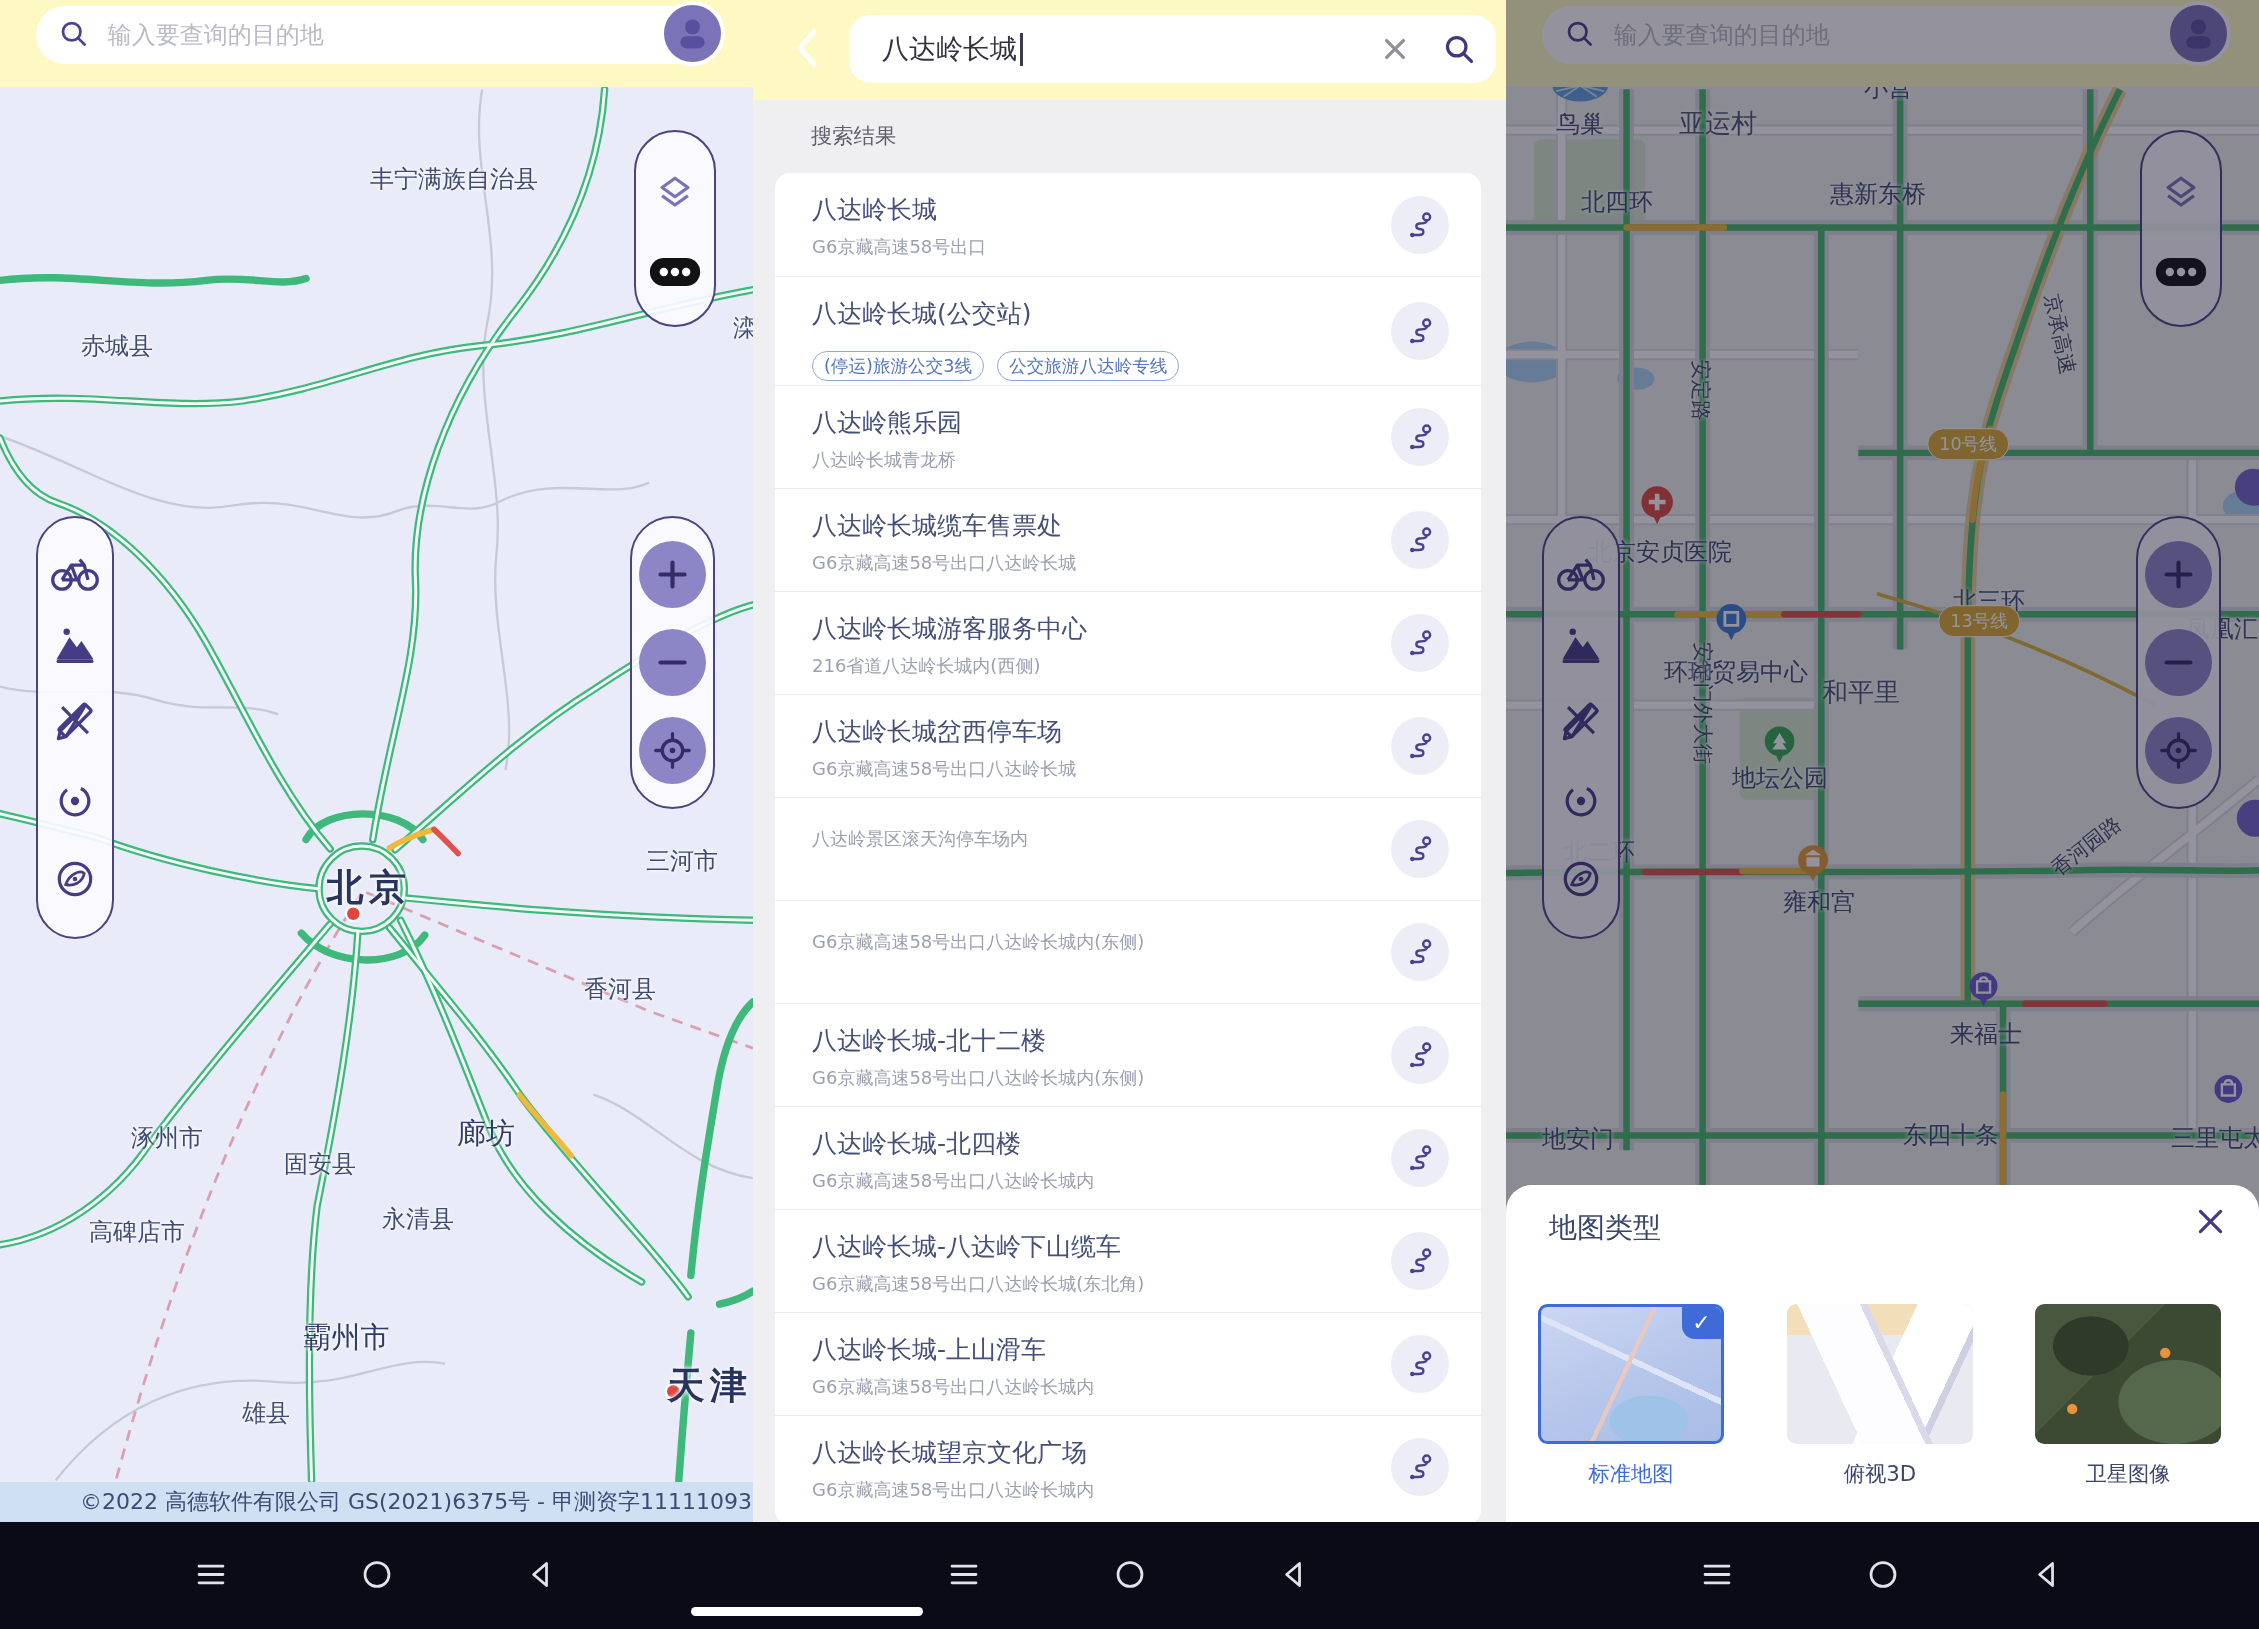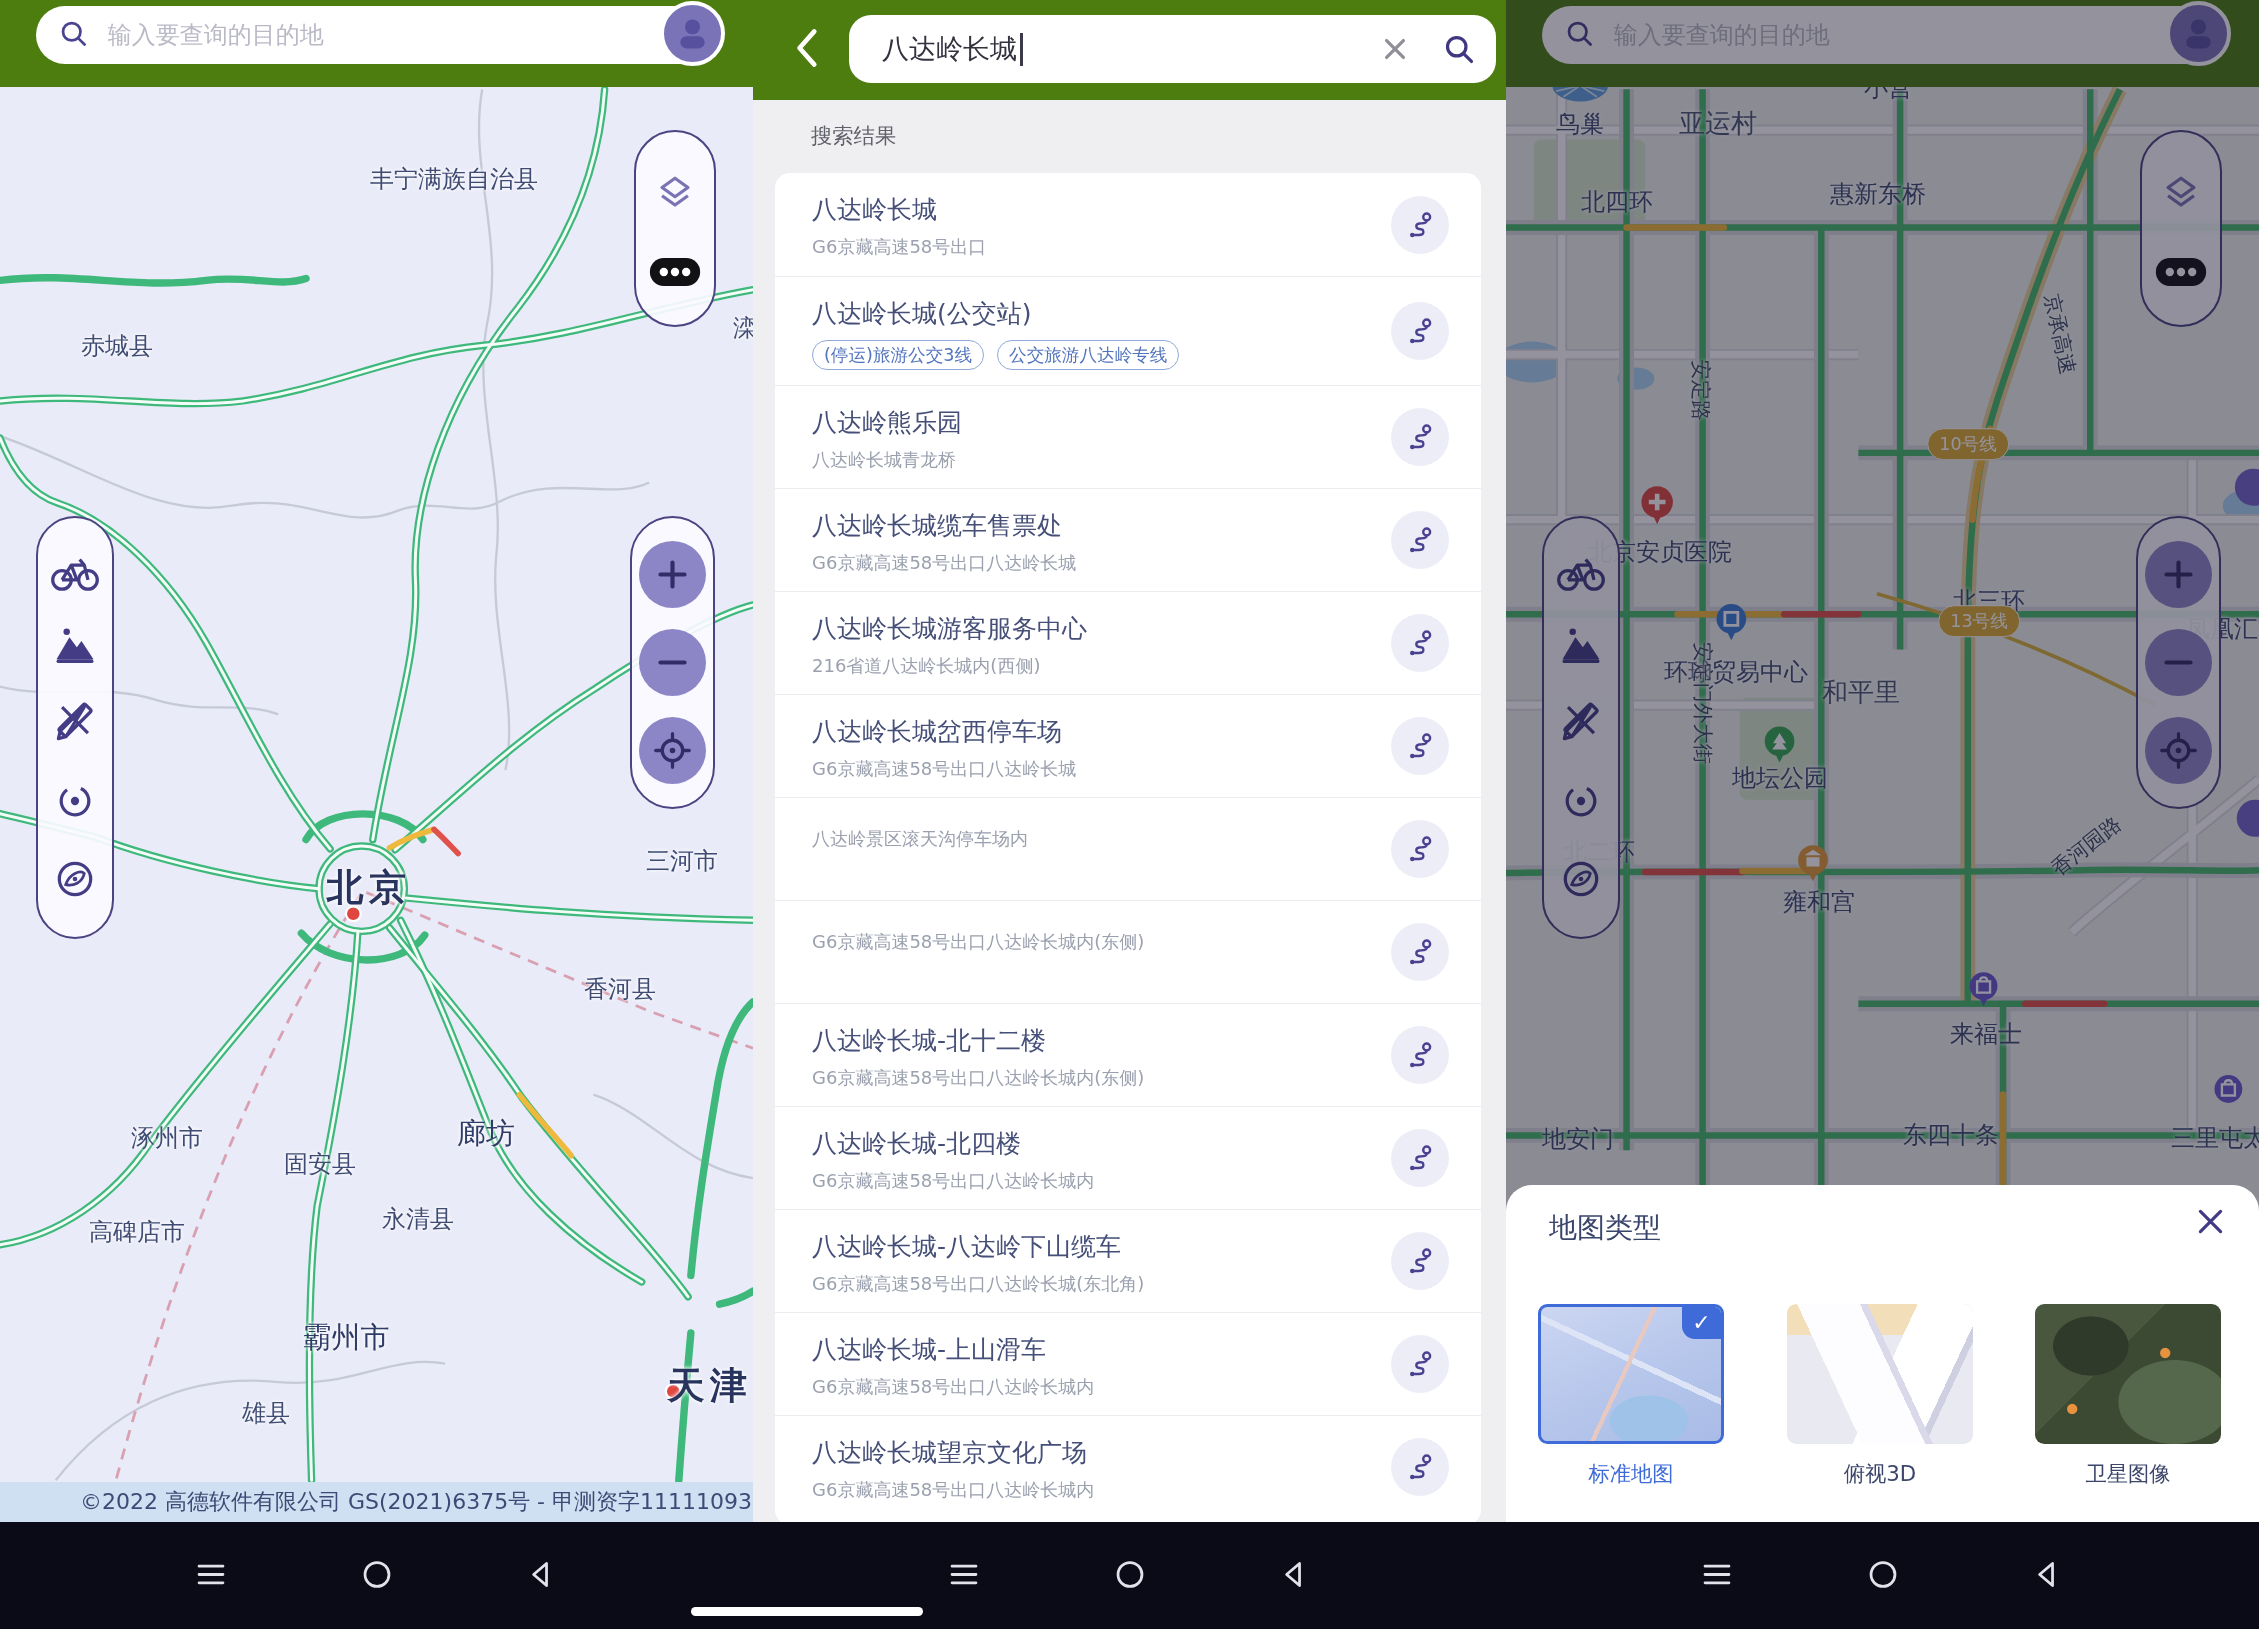--- a/index.html
+++ b/index.html
@@ -4,21 +4,21 @@
 <style>
   html,body{margin:0;padding:0;background:#000;}
   .page{position:relative;width:2260px;height:1630px;overflow:hidden;background:#0b0b17;
         font-family:"DejaVu Sans","Liberation Sans",sans-serif;}
   .panel{position:absolute;top:0;width:753px;height:1630px;overflow:hidden;}
   #panel-left{left:0;background:#e9ebf8;}
   #panel-middle{left:753px;background:#efeff2;}
   #panel-right{left:1506px;background:#edf0ec;}
 
   
-  .hdr{position:absolute;top:0;left:0;right:0;height:87px;background:#4d7c0f;z-index:20;}
+  .hdr{position:absolute;top:0;left:0;right:0;height:87px;background:#fef9c3;z-index:20;}
   .hdr-mid{height:100px;}
   .search-pill{position:absolute;left:36px;top:5.6px;width:685px;height:58px;background:#fff;
                border-radius:32px;display:flex;align-items:center;padding-left:22px;box-sizing:border-box;}
   .search-pill .ph{color:#b9bac6;font-size:24px;margin-left:16.7px;}
   .avatar{position:absolute;right:28px;top:0.9px;width:65px;height:65px;border-radius:50%;
           background:#7b73b8;border:4.6px solid #fff;box-sizing:border-box;z-index:22;}
   .avatar svg{position:absolute;left:6.5px;top:6.5px;}
   .mid-back{position:absolute;left:37px;top:24px;z-index:22;}
   .mid-pill{position:absolute;left:96px;top:15px;width:647px;height:68px;background:#fff;border-radius:22px;
             display:flex;align-items:center;box-sizing:border-box;padding:0 18.6px 0 33px;z-index:21;}
@@ -53,21 +53,21 @@
   
   .mid-body{position:absolute;top:100px;left:0;right:0;bottom:108px;background:#efeff2;}
   .results-title{position:absolute;left:58px;top:121px;font-size:21.3px;color:#60606a;z-index:2;}
   .results-card{position:absolute;left:22px;top:173px;width:706px;height:1352px;background:#fff;border-radius:15px;
                 overflow:hidden;z-index:3;}
   .result{position:relative;height:103px;box-sizing:border-box;padding:20.4px 111px 0 37px;border-top:0.9px solid #ececf0;}
   .result:first-child{border-top:none;}
   .result.tall{height:109px;}
   .r-title{font-size:25px;color:#454f78;}
   .r-sub{font-size:18px;color:#9aa0ae;margin-top:8.3px;}
-  .r-tags{margin-top:10px;}
+  .r-tags{margin-top:21px;}
   .r-tag{display:inline-block;border:1.9px solid #8fa9da;color:#5273bd;border-radius:15px;
          padding:1.9px 11px;font-size:17.6px;margin-right:13px;}
   .route-btn{position:absolute;right:32px;top:50%;transform:translateY(-50%);width:58px;height:58px;border-radius:50%;
              background:#ededf8;display:flex;align-items:center;justify-content:center;}
 
   
   .dim{position:absolute;left:0;right:0;top:0;height:1522px;background:rgba(21,19,41,.46);z-index:30;}
   .sheet{position:absolute;left:0;right:0;top:1185px;height:338px;background:#fff;border-radius:26px 26px 0 0;z-index:40;}
   .sheet-title{position:absolute;left:43px;top:24px;font-size:28px;color:#3a456b;}
   .sheet-close{position:absolute;right:32px;top:20.4px;}

